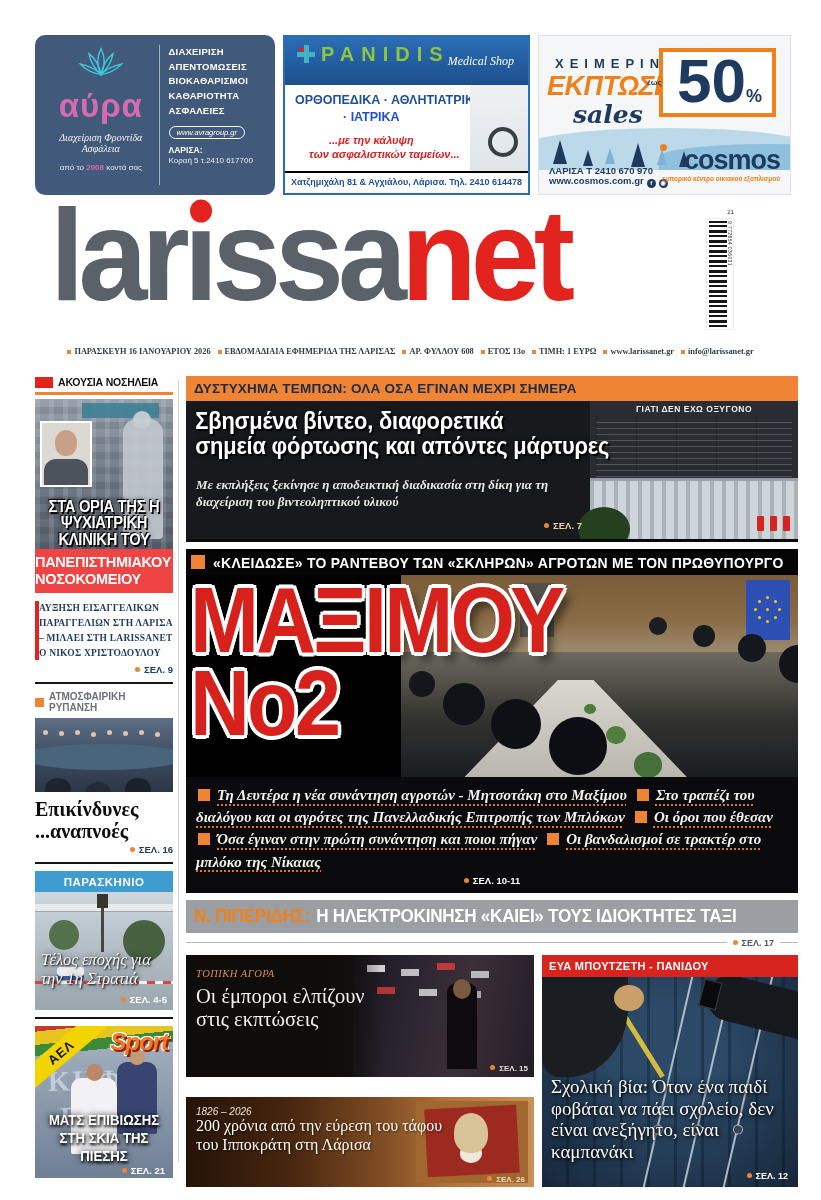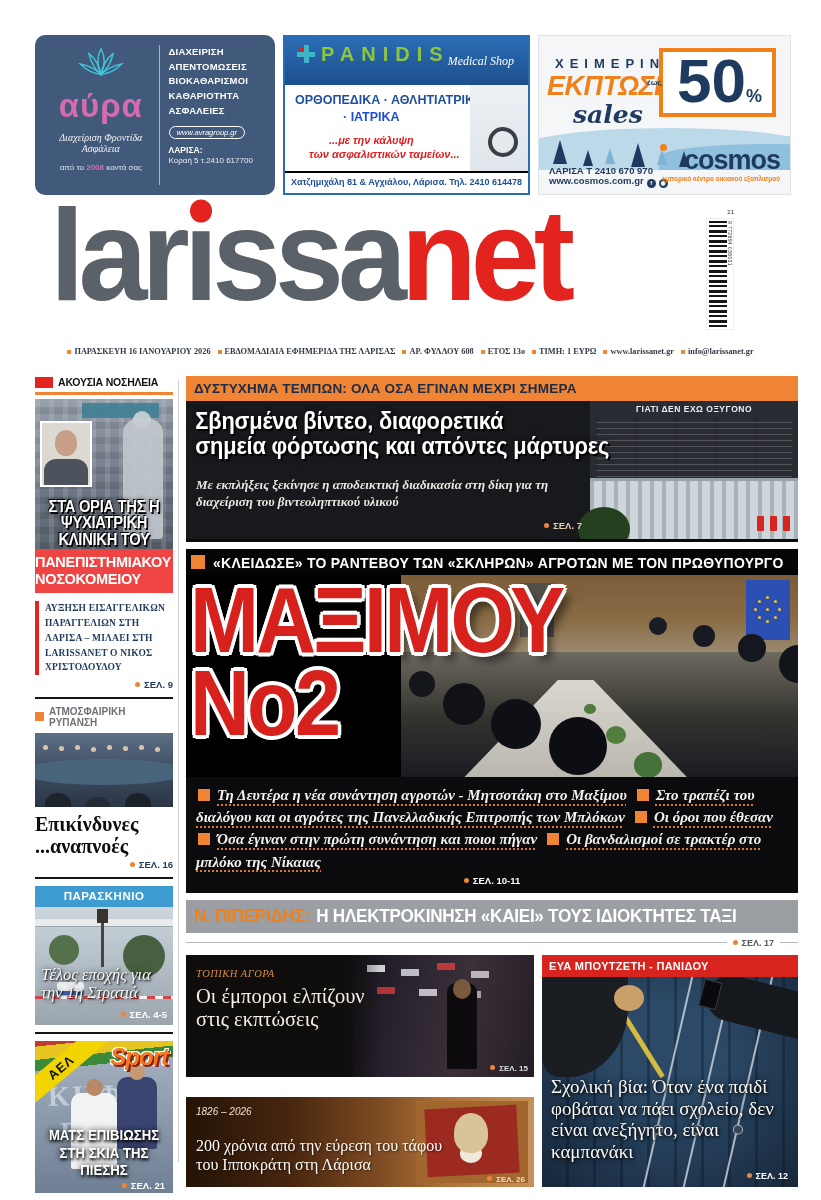--- a/index.html
+++ b/index.html
@@ -98,21 +98,21 @@
   .sb1-statue{position:absolute;right:10px;top:20px;width:40px;height:120px;background:#c3c9cf;border-radius:14px 14px 4px 4px;opacity:.9}
   .sb1-statue::before{content:"";position:absolute;left:10px;top:-8px;width:18px;height:18px;border-radius:50%;background:#cdd3d8}
   .portrait{position:absolute;left:5px;top:22px;width:52px;height:66px;background:#fff;padding:2px;box-sizing:border-box}
   .portrait .inner{position:relative;width:100%;height:100%;background:#dcd8d2;overflow:hidden}
   .portrait .inner::before{content:"";position:absolute;left:13px;top:7px;width:22px;height:26px;border-radius:50% 50% 45% 45%;background:#c8a088}
   .portrait .inner::after{content:"";position:absolute;left:2px;bottom:0;width:44px;height:26px;border-radius:12px 12px 0 0;background:#4c535c}
   .sb1-over{position:absolute;left:0;bottom:1px;width:100%;text-align:center;color:#fff;font-weight:900;
             font-size:16px;line-height:1.03;letter-spacing:-.3px;transform:scaleX(.92);
             text-shadow:1.5px 1.5px 0 #000,-1px -1px 0 #000,0 0 5px #000}
   .sb1-band{background:#ef4444;color:#fff;text-align:left;font-weight:900;font-size:14.5px;line-height:1.15;padding:5px 0 6px;letter-spacing:-.3px}
-  .sb1-sub{display:flex;gap:6px;margin-top:8px}
+  .sb1-sub{display:flex;margin-top:8px}
   .sb1-sub .bar{width:4px;background:#e2231e;flex:none}
   .sb1-sub .txt{font-family:"Liberation Serif",serif;font-size:9.5px;font-weight:700;color:#1e3a5f;line-height:1.55;letter-spacing:.2px}
   .sb1-page{text-align:right;color:#1e3a5f;margin-top:4px}
 
   
   .sb-kick2{display:flex;align-items:center;gap:5px;font-size:10px;font-weight:800;color:#6d7076}
   .osq{width:9px;height:9px;background:#ee8434;flex:none}
   .sb2-photo{position:relative;height:74px;margin-top:5px;background:linear-gradient(180deg,#5d6f85 0%,#3c4a5e 55%,#2b3646 100%);overflow:hidden}
   .sb2-photo::before{content:"";position:absolute;left:-10%;top:26px;width:120%;height:26px;background:#49657c;border-radius:50%}
   .sb2-heads{position:absolute;left:8px;top:12px;width:5px;height:5px;border-radius:50%;background:#d9c6ae;
@@ -227,21 +227,21 @@
   .boxA-woman::before{content:"";position:absolute;left:6px;top:-4px;width:18px;height:20px;border-radius:50%;background:#7a5a3c}
   .boxA-txt{position:relative;z-index:2;width:56%;padding:13px 0 0 10px;box-sizing:border-box;height:100%;
       background:linear-gradient(90deg,#0e0d0b 72%,rgba(14,13,11,0) 100%)}
   .boxA-kick{color:#d98c4a;font-family:"Liberation Serif",serif;font-style:italic;font-size:10.5px;letter-spacing:.5px}
   .boxA-head{font-family:"Liberation Serif",serif;font-size:20.5px;color:#f4efe7;line-height:1.13;margin-top:6px}
   .boxA-page{position:absolute;bottom:4px;right:6px;color:#ddd;font-size:8px}
   .boxB{position:relative;height:90px;overflow:hidden;
       background:linear-gradient(90deg,#241307 0%,#48260f 30%,#7c4a22 55%,#b07238 75%,#c8905a 100%)}
   .boxB-txt{position:relative;z-index:2;padding:9px 0 0 10px}
   .boxB-kick{color:#efe3d0;font-style:italic;font-size:10px}
-  .boxB-head{font-family:"Liberation Serif",serif;font-size:16px;color:#fdfbf6;line-height:1.18;width:79%;margin-top:20px;
+  .boxB-head{font-family:"Liberation Serif",serif;font-size:16px;color:#fdfbf6;line-height:1.18;width:79%;margin-top:0;
       text-shadow:1px 1px 2px rgba(0,0,0,.6)}
   .fresco{position:absolute;right:6px;top:4px;width:112px;height:82px;background:#a2672f}
   .fresco::before{content:"";position:absolute;left:10px;top:6px;right:10px;bottom:8px;background:#9c2a20;transform:rotate(-3deg)}
   .fresco::after{content:"";position:absolute;left:38px;top:12px;width:34px;height:40px;border-radius:50% 50% 44% 44%;background:#d9c49a}
   .fresco .beard{position:absolute;left:44px;top:44px;width:22px;height:18px;border-radius:40% 40% 50% 50%;background:#efe9dc}
   .boxB-page{position:absolute;bottom:3px;right:9px;color:#f0e0c8;font-size:8px;z-index:3}
   .boxC{flex:1;display:flex;flex-direction:column}
   .boxC-bar{height:22px;background:#d7241e;color:#fff;font-weight:800;font-size:11px;display:flex;align-items:center;padding-left:7px;letter-spacing:.3px;flex:none}
   .boxC-photo{position:relative;flex:1;overflow:hidden;background:repeating-linear-gradient(90deg,#2c4a68 0 24px,#1f3850 24px 27px)}
   .boxC-photo::before{content:"";position:absolute;inset:0;background:radial-gradient(ellipse at 50% 38%,transparent 28%,rgba(5,10,20,.55) 100%)}

